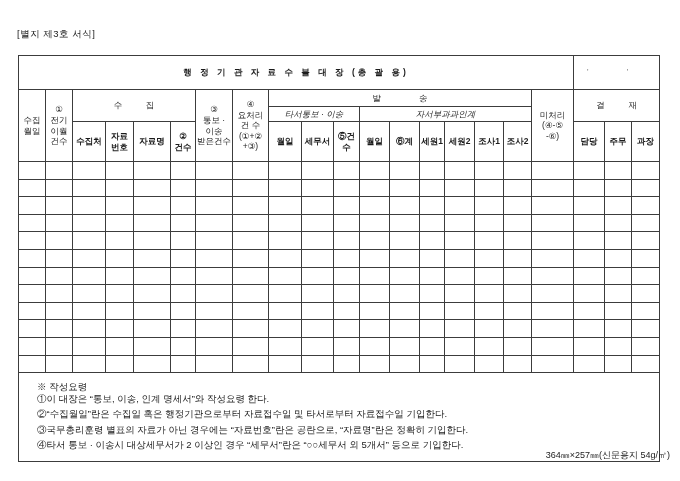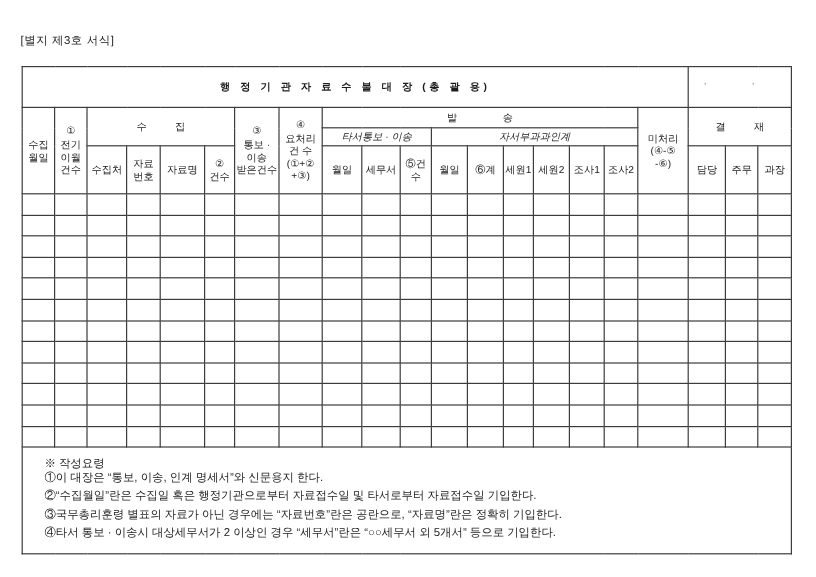--- a/index.html
+++ b/index.html
@@ -11,21 +11,21 @@
   table.ledger { position:absolute; left:18px; top:55px; width:641px; border-collapse:collapse; table-layout:fixed; }
   table.ledger td { border:1px solid #3c3c3c; padding:0; text-align:center; vertical-align:middle;
                     font-size:8.5px; line-height:1.25; overflow:hidden; }
 
   tr.title-row { height:34px;padding-left:28px; }
   .title-cell { font-weight:bold; font-size:11.5px; letter-spacing:3px; }
   .corner-cell { color:#8a8a8a; font-size:8px; letter-spacing:18px; vertical-align:top; padding-top:6px; }
 
   tr.hrow-a { height:17px; }
   tr.hrow-b { height:15px;font-style:italic; }
-  tr.hrow-c { height:40px; }
+  tr.hrow-c { height:40px;font-weight:bold; }
   .ws { white-space:pre-wrap; }
   .grp { font-size:9px; }
 
   tr.data-row { height:17.6px; }
 
   tr.notes-row td { text-align:left; vertical-align:top; }
   .notes-wrap { display:flex; align-items:flex-start; padding:8px 4px 6px 18px;flex-direction:column; }
   .notes-marker { white-space:nowrap; font-size:9.5px; margin-right:10px; }
   .notes-lines { font-size:9.5px; }
   .notes-lines > div { margin-bottom:3.5px; white-space:nowrap; }
@@ -396,25 +396,26 @@
           <td></td>
         </tr>
       </tbody>
 
     <tbody>
       <tr class="notes-row">
         <td colspan="21" style="height:68px">
           <div class="notes-wrap">
             <div class="notes-marker">※ 작성요령</div>
             <div class="notes-lines">
-              <div>①이 대장은 “통보, 이송, 인계 명세서”와 신문용지 한다.</div>
+              <div>①이 대장은 “통보, 이송, 인계 명세서”와 작성요령 한다.</div>
               <div>②“수집월일”란은 수집일 혹은 행정기관으로부터 자료접수일 및 타서로부터 자료접수일 기입한다.</div>
               <div>③국무총리훈령 별표의 자료가 아닌 경우에는 “자료번호”란은 공란으로, “자료명”란은 정확히 기입한다.</div>
               <div>④타서 통보 · 이송시 대상세무서가 2 이상인 경우 “세무서”란은 “○○세무서 외 5개서” 등으로 기입한다.</div>
             </div>
           </div>
         </td>
       </tr>
     </tbody>
   </table>
 
+  <div class="paper-spec">364㎜×257㎜(신문용지 54g/㎡)</div>
 
 </div>
 
 </body></html>

